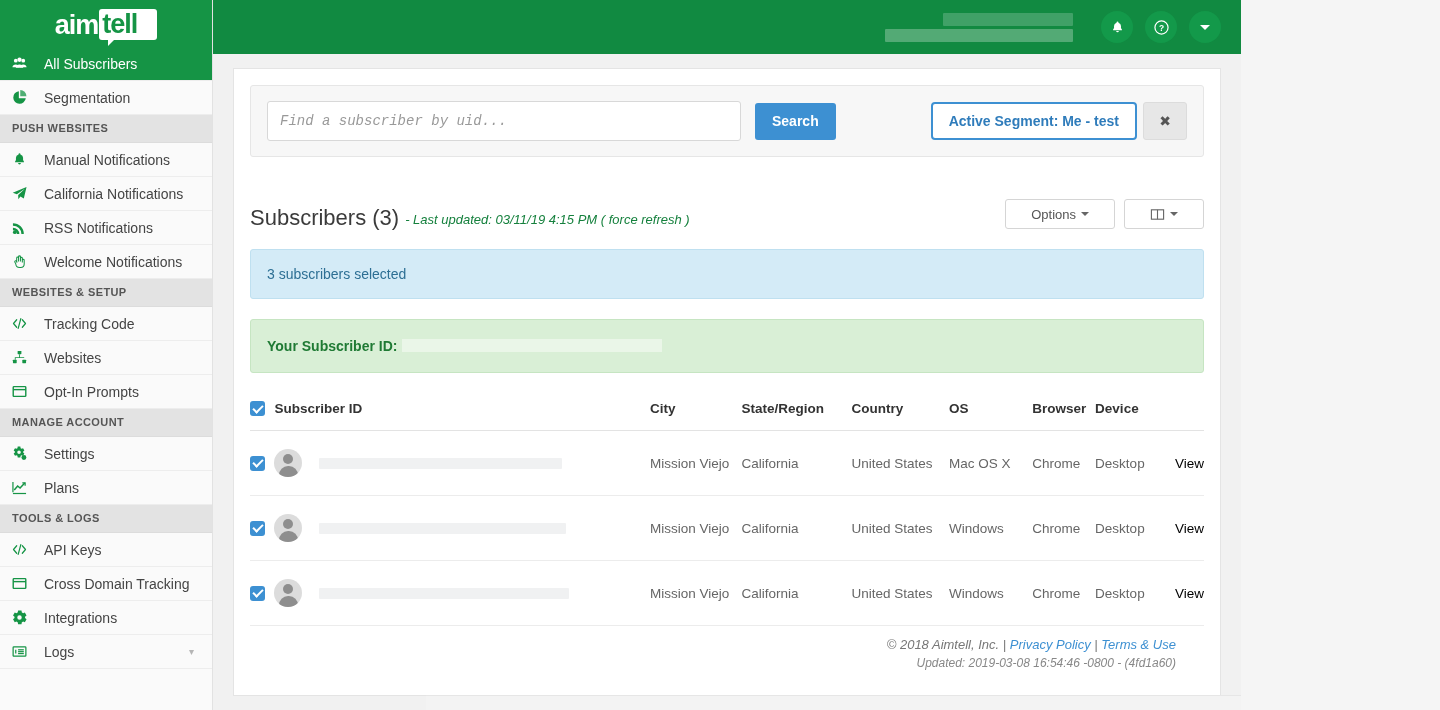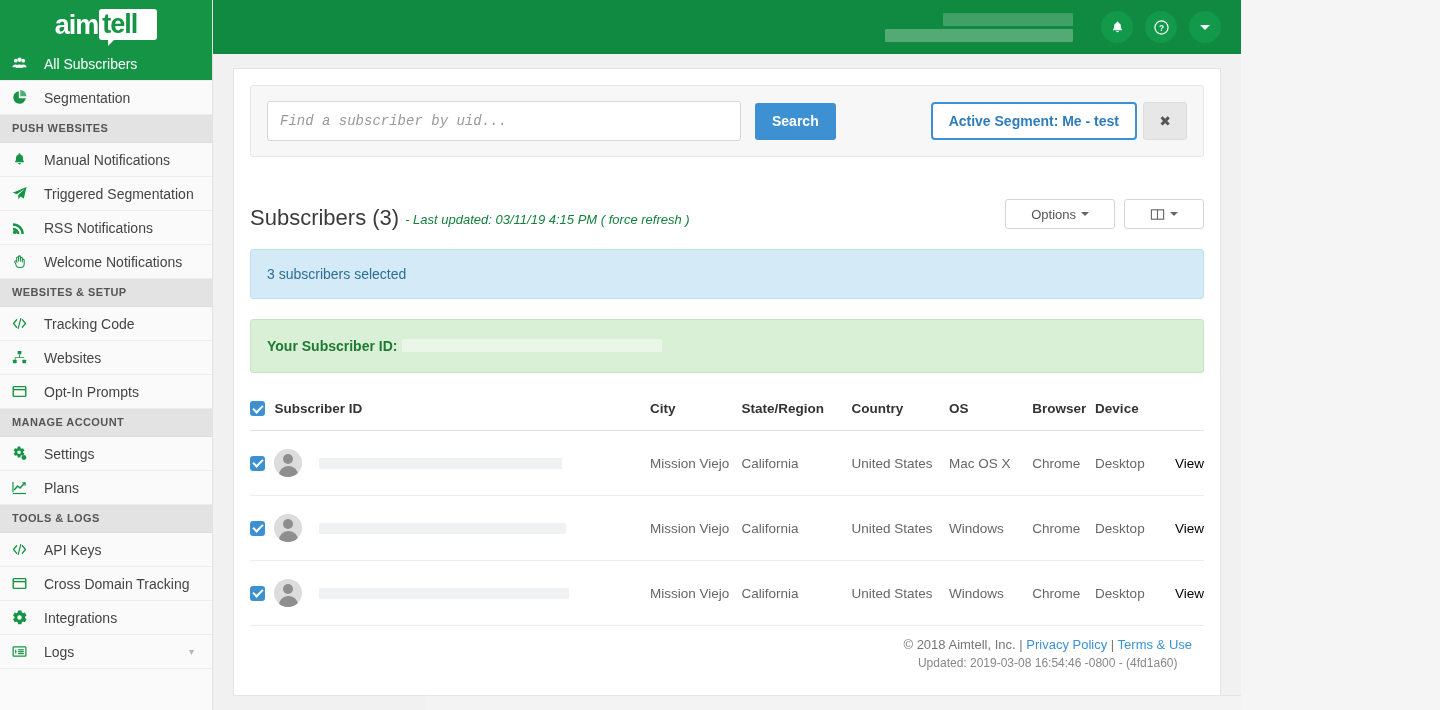--- a/index.html
+++ b/index.html
@@ -179,22 +179,22 @@
     width: 28px; height: 28px; border-radius: 50%; background: #dcdcdc;
     flex: 0 0 28px; overflow: hidden; position: relative;
   }
   .avatar .head { position: absolute; width: 10px; height: 10px; border-radius: 50%; background: #8e8e8e; left: 9px; top: 5px; }
   .avatar .body { position: absolute; width: 19px; height: 12px; border-radius: 9px 9px 0 0; background: #8e8e8e; left: 4.5px; top: 17px; }
   .sid-redact { height: 11px; background: #f0f1f2; margin-left: 17px; border-radius: 1px; }
   .view-link { color: #000000; font-size: 13.5px; cursor: pointer; text-decoration: none; }
 
   
   .footer {
-    position: absolute; right: 28px; bottom: 22px;
-    text-align: center; font-size: 13px; color: #777; line-height: 19px;
+    position: absolute; right: 44px; bottom: 22px;
+    text-align: right; font-size: 13px; color: #777; line-height: 19px; font-style: italic;
   }
   .footer a { color: #3d90d2; text-decoration: none; }
   .footer .upd { font-size: 12px; color: #888; }
 
   .hscroll {
     position: absolute; left: 213px; right: 0; bottom: 0; height: 15px;
     background: #f3f3f3; border-top: 1px solid #e6e6e6;
   }
 </style>
 </head>
@@ -239,21 +239,21 @@
             </svg>
           </span>
           <span class="lbl">Manual Notifications</span>
         </div>
         <div class="nav-item">
           <span class="ico">
             <svg class="si" viewBox="0 0 16 16" fill="currentColor">
               <path d="M15.5 1 0.8 7.2l4.4 1.6L14 2.6 6.6 9.6l0.1 4.6 2.3-3.1 3.6 2.3z"></path>
             </svg>
           </span>
-          <span class="lbl">Triggered Segmentation</span>
+          <span class="lbl">California Notifications</span>
         </div>
         <div class="nav-item">
           <span class="ico">
             <svg class="si" viewBox="0 0 16 16" fill="currentColor">
               <circle cx="3" cy="13" r="2"></circle>
               <path d="M1 8.2v2.6A4.2 4.2 0 0 1 5.2 15h2.6A6.8 6.8 0 0 0 1 8.2z"></path>
               <path d="M1 3.4V6a9 9 0 0 1 9 9h2.6A11.6 11.6 0 0 0 1 3.4z"></path>
             </svg>
           </span>
           <span class="lbl">RSS Notifications</span>

